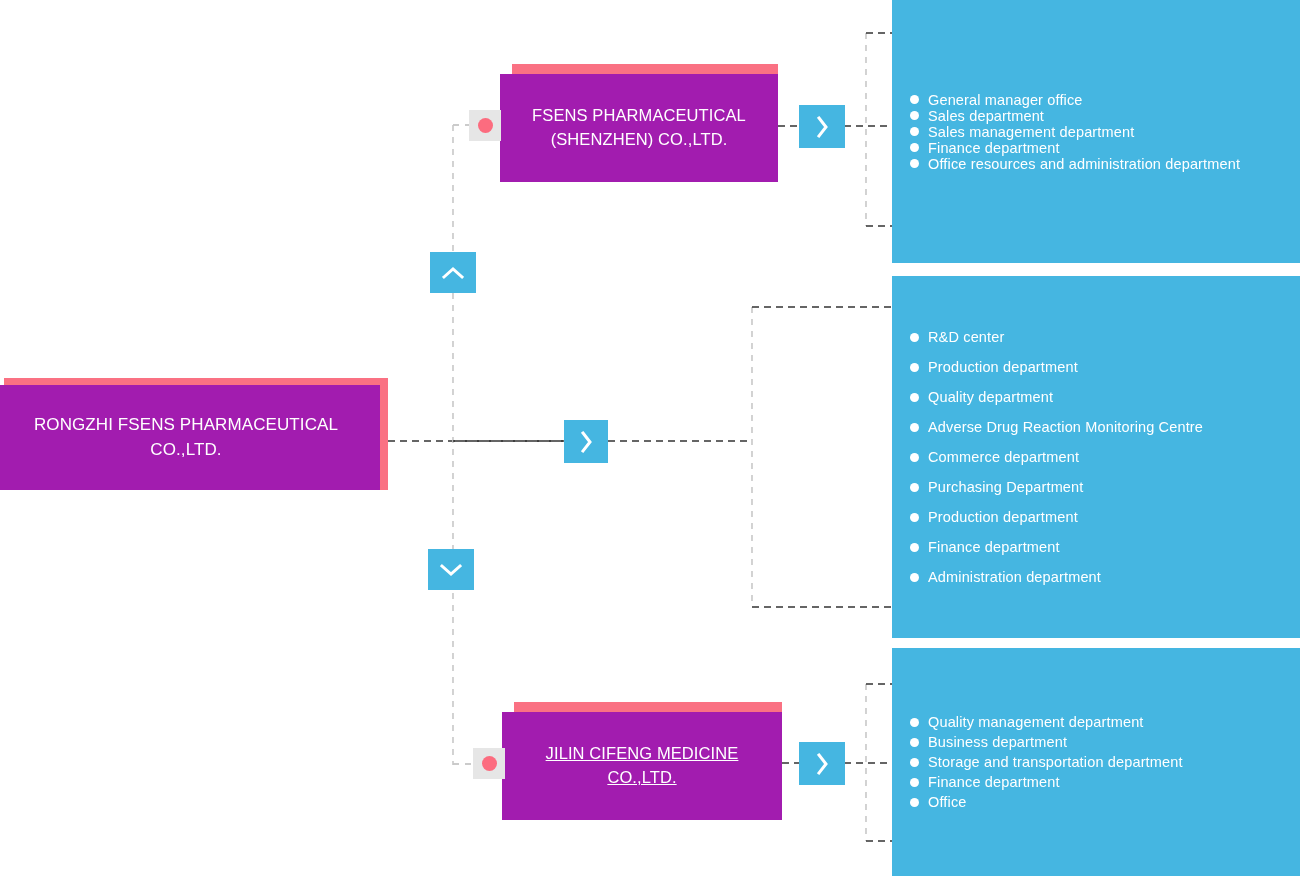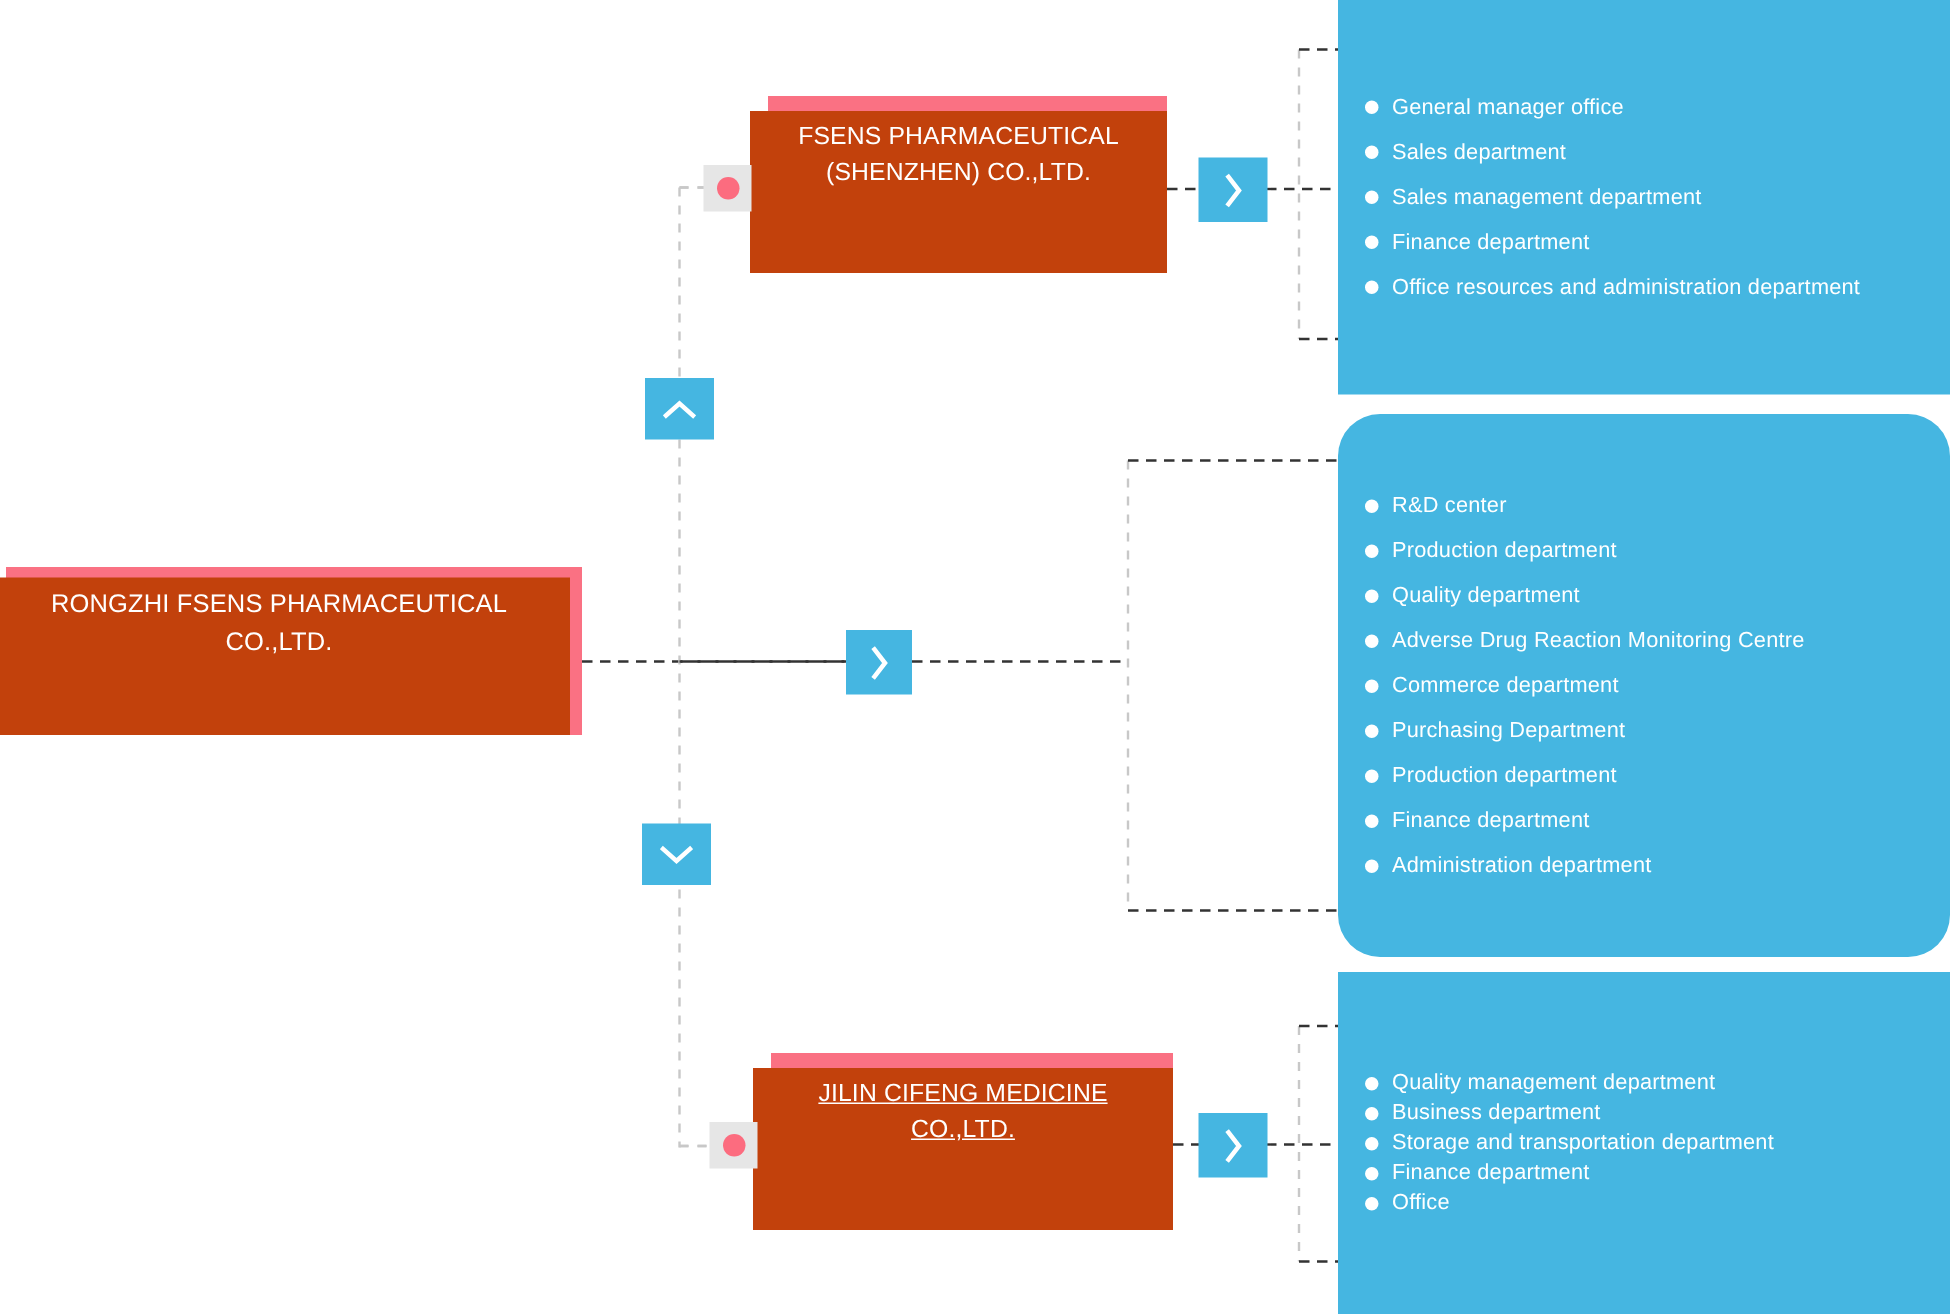--- a/index.html
+++ b/index.html
@@ -37,23 +37,24 @@
   .node {
     position: absolute;
     box-sizing: border-box;
   }
   .node-shadow {
     position: absolute;
     background: #fa7183;
   }
   .node-box {
     position: absolute;
-    background: #c2410c;
+    background: #a21caf;
     color: #ffffff;
     display: flex;
+    align-items: center;
     justify-content: center;
     text-align: center;
     box-sizing: border-box;
     padding: 6px 14px;
     line-height: 1.45;
     letter-spacing: 0.1px;
   }
 
   
   .dept-panel {
@@ -197,21 +198,21 @@
       <polyline points="4,3 11,12 4,21" fill="none" stroke="#ffffff" stroke-width="3" stroke-linecap="square" stroke-linejoin="miter"></polyline>
     </svg>
   </div>
 
   <div class="toggle-btn" style="left:799px; top:742px; width:46px; height:43px;">
     <svg width="14" height="24" viewBox="0 0 14 24">
       <polyline points="4,3 11,12 4,21" fill="none" stroke="#ffffff" stroke-width="3" stroke-linecap="square" stroke-linejoin="miter"></polyline>
     </svg>
   </div>
 
-  <div class="dept-panel" id="panel-0" style="left:892px; top:0px; width:408px; height:263px; padding:14px 0 14px 18px; gap:14px;">
+  <div class="dept-panel" id="panel-0" style="left:892px; top:0px; width:408px; height:263px; padding:14px 0 14px 18px; gap:0;">
       <div class="dept-item">
         <span class="dept-bullet"></span>
         <span>General manager office</span>
       </div>
       <div class="dept-item">
         <span class="dept-bullet"></span>
         <span>Sales department</span>
       </div>
       <div class="dept-item">
         <span class="dept-bullet"></span>
@@ -220,21 +221,21 @@
       <div class="dept-item">
         <span class="dept-bullet"></span>
         <span>Finance department</span>
       </div>
       <div class="dept-item">
         <span class="dept-bullet"></span>
         <span>Office resources and administration department</span>
       </div>
     </div>
 
-  <div class="dept-panel" id="panel-1" style="left:892px; top:276px; width:408px; height:362px; padding:14px 0 14px 18px; gap:14px;border-radius:28px;">
+  <div class="dept-panel" id="panel-1" style="left:892px; top:276px; width:408px; height:362px; padding:14px 0 14px 18px; gap:14px;">
       <div class="dept-item">
         <span class="dept-bullet"></span>
         <span>R&amp;D center</span>
       </div>
       <div class="dept-item">
         <span class="dept-bullet"></span>
         <span>Production department</span>
       </div>
       <div class="dept-item">
         <span class="dept-bullet"></span>

